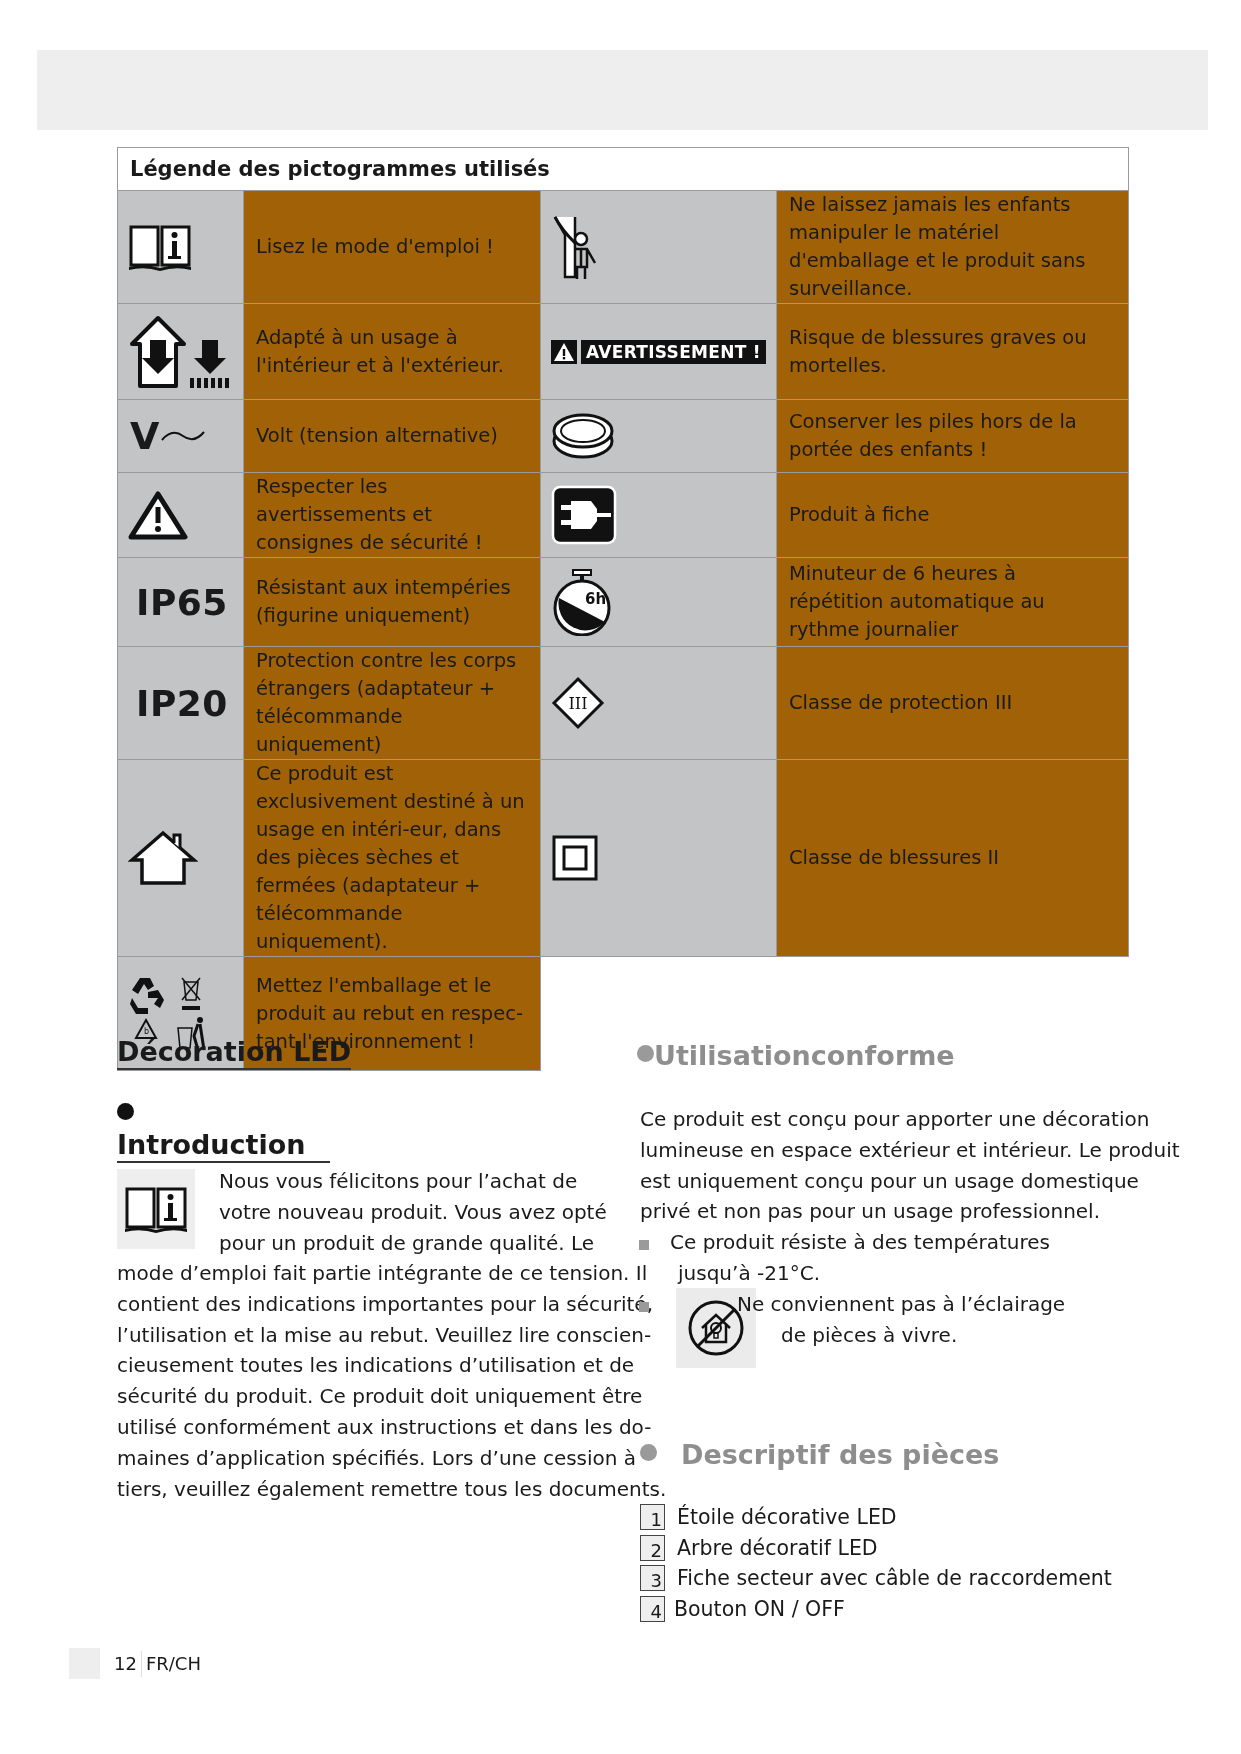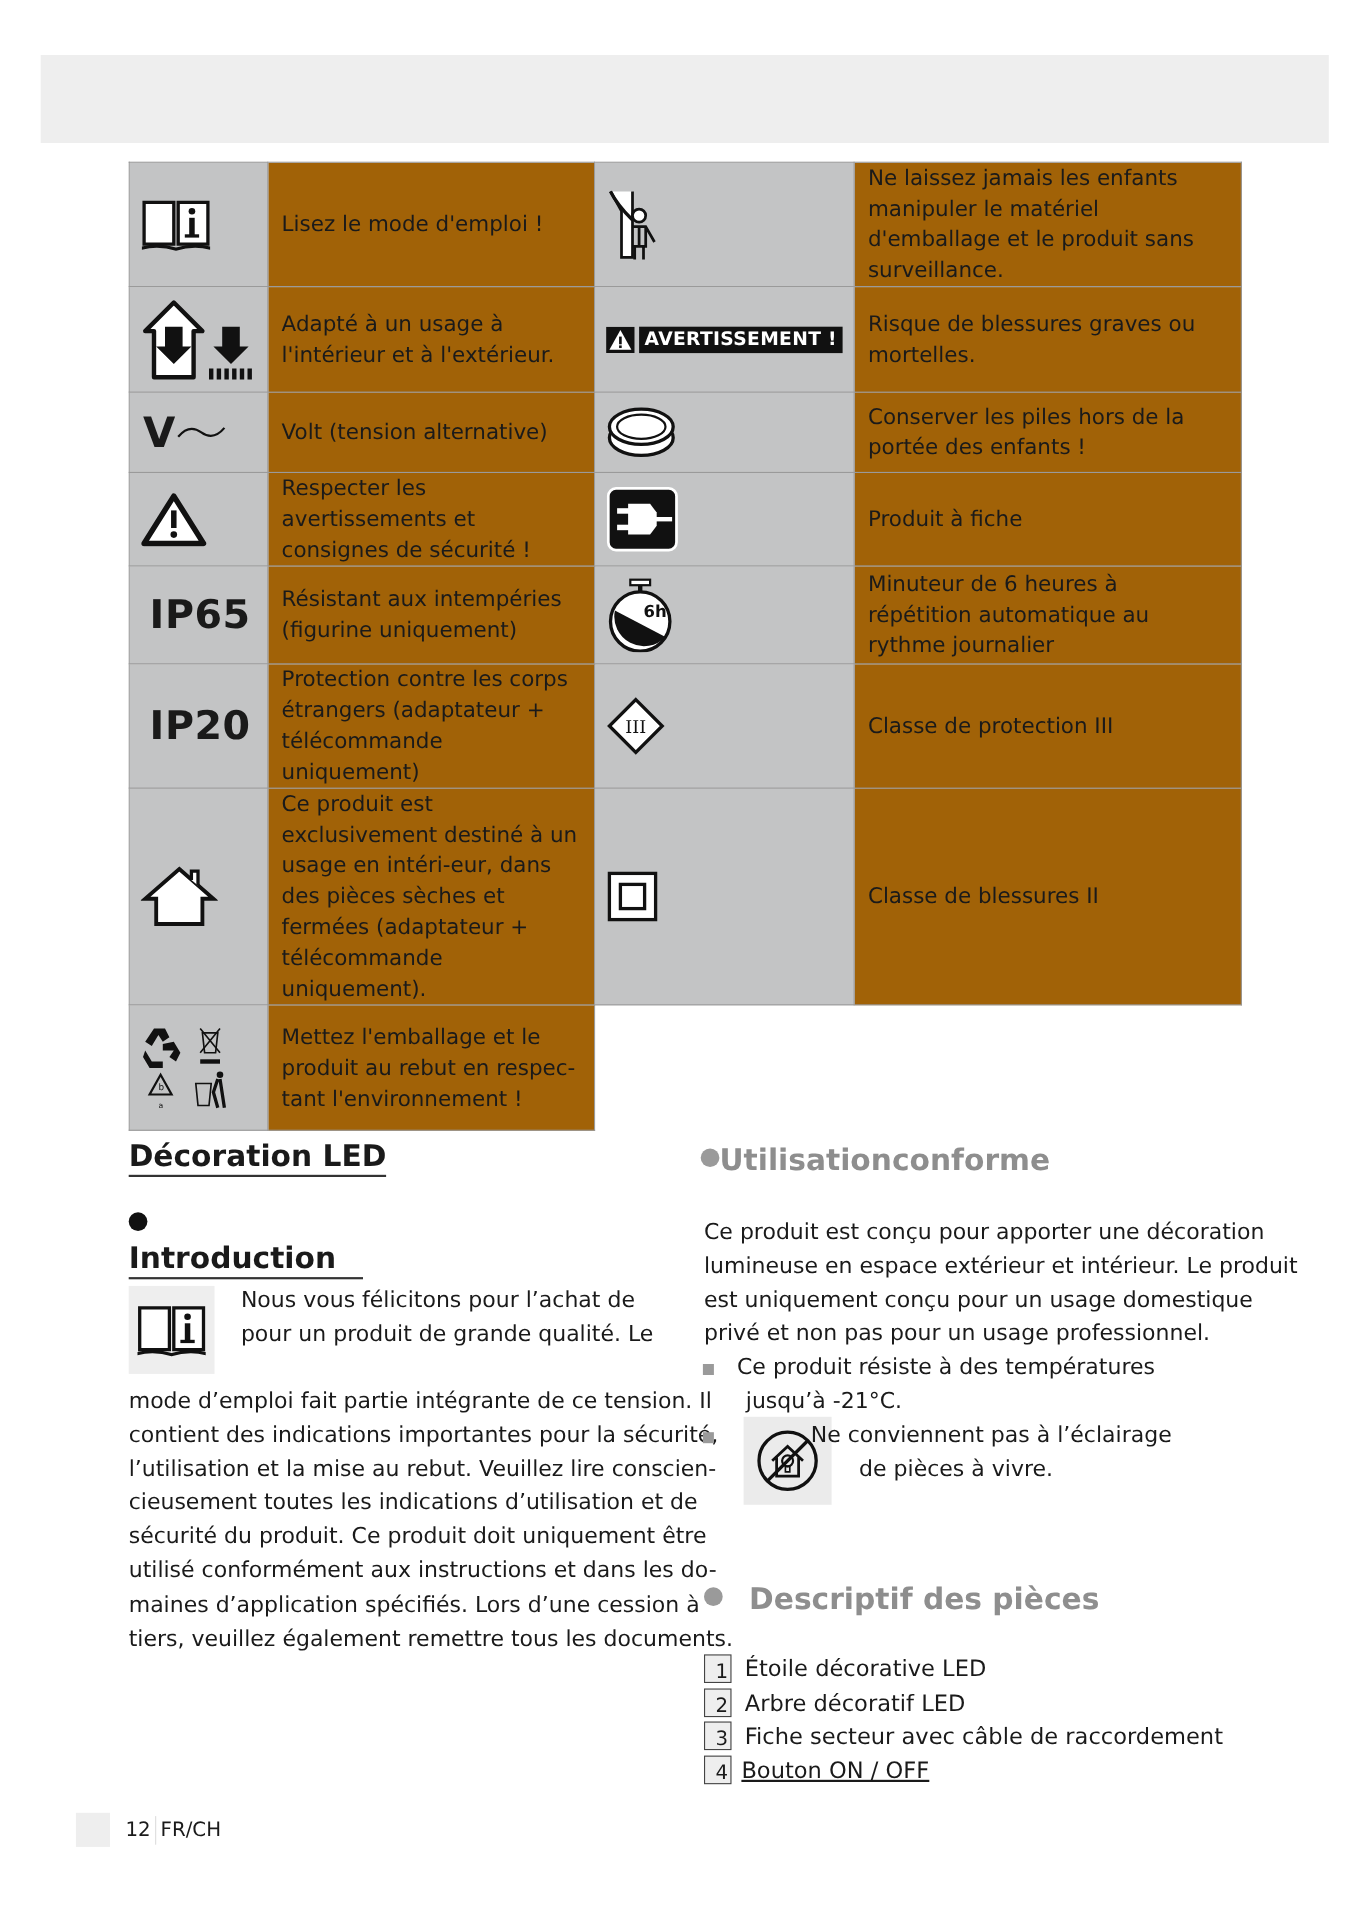--- a/index.html
+++ b/index.html
@@ -38,20 +38,23 @@
 <div class="band"></div>
 
 <table class="legend">
   <colgroup>
       <col style="width:126px">
       <col style="width:297px">
       <col style="width:236px">
       <col style="width:352px">
     </colgroup>
   <tbody>
+      <tr>
+        <td class="hdr" colspan="4">Légende des pictogrammes utilisés</td>
+      </tr>
 
   <tr style="height:99px">
     <td class="ic">
           <div class="icwrap">
       <svg width="64" height="52" viewBox="0 0 64 52">
               <path d="M3 6 H30 V44 H3 Z M34 6 H61 V44 H34 Z" fill="#fff" stroke="#111" stroke-width="3"></path>
               <rect x="44" y="20" width="5" height="16" fill="#111"></rect>
               <circle cx="46.5" cy="14" r="3" fill="#111"></circle>
               <rect x="40" y="35" width="13" height="3" fill="#111"></rect>
               <path d="M1 46 Q16 42 32 47 Q48 42 63 46 V49 Q48 45 32 50 Q16 45 1 49Z" fill="#111"></path>
@@ -247,20 +250,21 @@
       <path d="M3 6 H30 V44 H3 Z M34 6 H61 V44 H34 Z" fill="#fff" stroke="#111" stroke-width="3"></path>
       <rect x="44" y="20" width="5" height="16" fill="#111"></rect>
       <circle cx="46.5" cy="14" r="3" fill="#111"></circle>
       <rect x="40" y="35" width="13" height="3" fill="#111"></rect>
       <path d="M1 46 Q16 42 32 47 Q48 42 63 46 V49 Q48 45 32 50 Q16 45 1 49Z" fill="#111"></path>
     </svg>
 </div>
 
 <div class="para" style="left:219px;top:1166px;">
   <div>Nous vous félicitons pour l’achat de</div>
+  <div>votre nouveau produit. Vous avez opté</div>
   <div>pour un produit de grande qualité. Le</div>
 </div>
 <div class="para" style="left:117px;top:1258px;">
   <div>mode d’emploi fait partie intégrante de ce tension. Il</div>
   <div>contient des indications importantes pour la sécurité,</div>
   <div>l’utilisation et la mise au rebut. Veuillez lire conscien-</div>
   <div>cieusement toutes les indications d’utilisation et de</div>
   <div>sécurité du produit. Ce produit doit uniquement être</div>
   <div>utilisé conformément aux instructions et dans les do-</div>
   <div>maines d’application spécifiés. Lors d’une cession à</div>
@@ -307,21 +311,21 @@
   <div class="part">
       <span class="num">2</span>
       <span>Arbre décoratif LED</span>
     </div>
   <div class="part">
       <span class="num">3</span>
       <span>Fiche secteur avec câble de raccordement</span>
     </div>
   <div class="part">
       <span class="num">4</span>
-      <span style="margin-left:-3px;text-decoration:underline;">Bouton ON / OFF</span>
+      <span style="margin-left:-3px;">Bouton ON / OFF</span>
     </div>
 </div>
 
 <div class="footer">
   <div class="sq"></div>
   <span class="pn">12</span>
   <span class="sep"></span>
   <span class="pn">FR/CH</span>
 </div>
 

